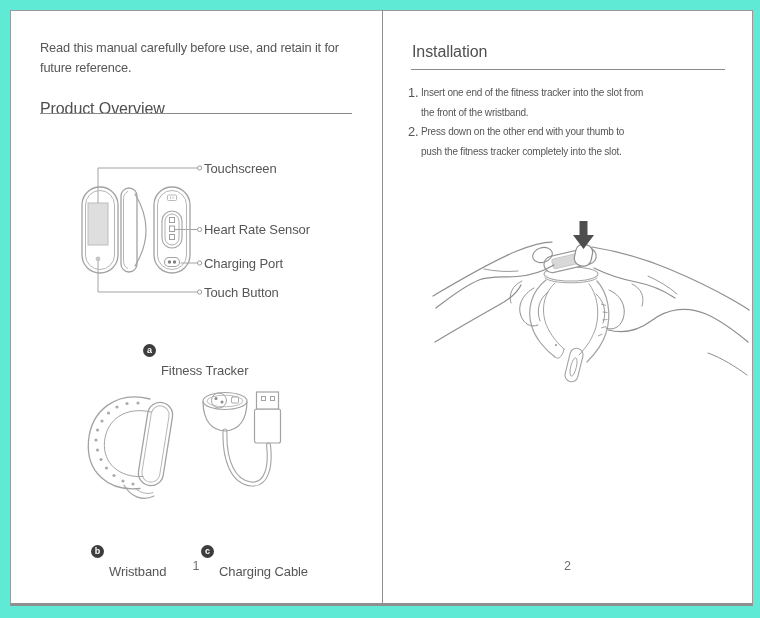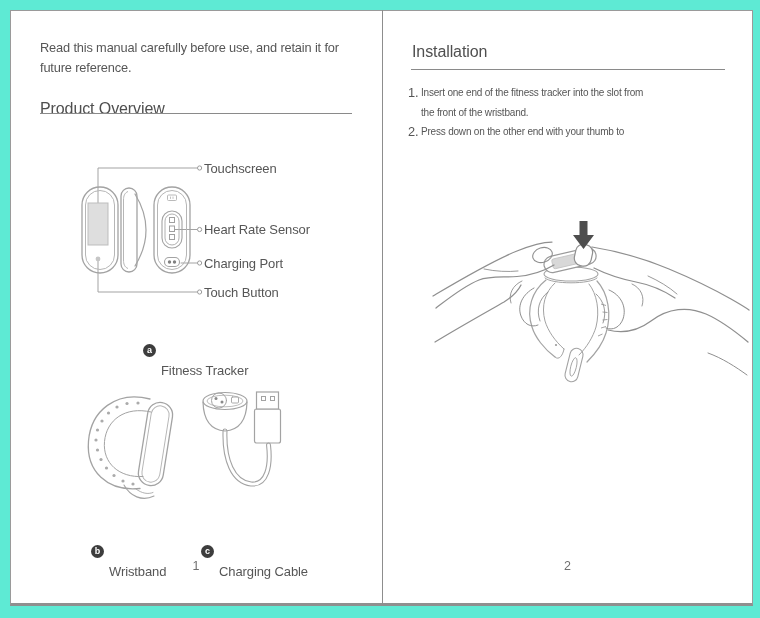--- a/index.html
+++ b/index.html
@@ -160,20 +160,21 @@
       <span class="step-num">1.</span>
       <span class="step-lines">
         <span class="line">Insert one end of the fitness tracker into the slot from</span>
         <span class="line">the front of the wristband.</span>
       </span>
     </div>
     <div class="step">
       <span class="step-num">2.</span>
       <span class="step-lines">
         <span class="line">Press down on the other end with your thumb to</span>
+        <span class="line">push the fitness tracker completely into the slot.</span>
       </span>
     </div>
   </div>
 
   <svg style="left:405px;top:195px;" width="345" height="225" viewBox="0 0 345 225">
 
     <g>
       <path class="ln" stroke-width="1.2" d="M141,85 C127,96 121,114 127,132 C130,142 139,154 150,162"></path>
       <path class="ln" stroke-width="1" d="M150,88 C140,97 136,111 140,126 C143,136 150,146 159,154"></path>
       <path class="ln" stroke-width="1" d="M150,162 C154,166 158,160 159,154"></path>

